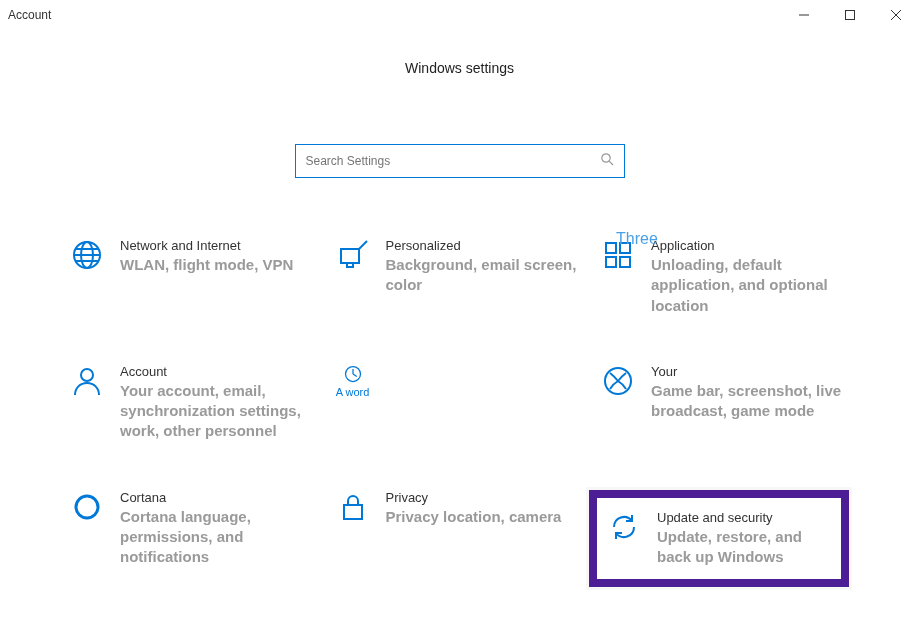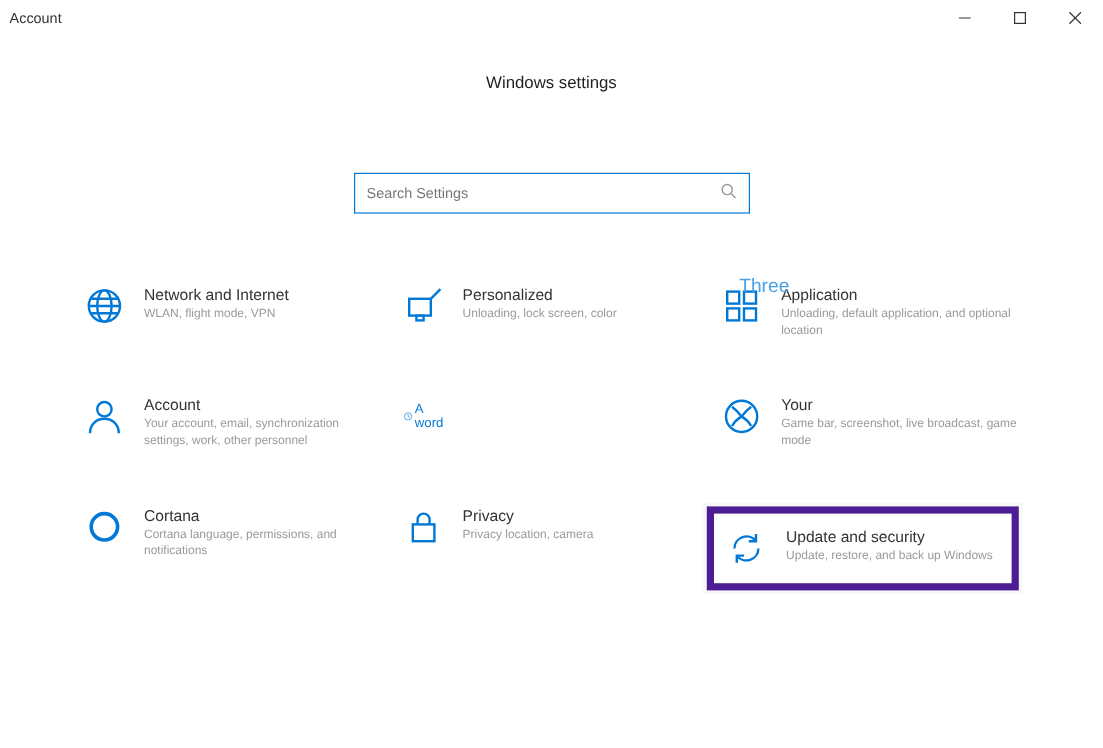--- a/index.html
+++ b/index.html
@@ -42,26 +42,26 @@
   }
   .tile { display: flex; align-items: flex-start; gap: 16px; cursor: pointer; }
   .tile .ticon {
     width: 34px; height: 34px; flex: 0 0 34px;
     display: flex; align-items: center; justify-content: center;
     color: #0078d7;
   }
   .tile .ticon svg { width: 32px; height: 32px; }
   .tile .txt { flex: 1; }
   .tile .txt .ttl { font-size: 13px; color: #333; margin-bottom: 2px; }
-  .tile .txt .sub { font-size: 10px; color: #9a9a9a; line-height: 1.35; max-width: 210px; }
+  .tile .txt .sub { font-size: 15px; color: #9a9a9a; line-height: 1.35; max-width: 210px; font-weight: bold; }
   .tile .badge { font-size: 11px; color: #0078d7; }
 
   
   .highlighted {
-    border: 6px solid #4c1d95;
+    border: 8px solid #4c1d95;
     box-shadow: 0 0 0 3px rgba(0,0,0,0.03);
     padding: 12px 10px;
     margin-left: -12px;
     width: 260px;
   }
 
   
   .wm-three { position: absolute; left: 616px; top: 230px; font-size: 16px; color: #4aa0e6; }
 </style>
 </head>
@@ -126,21 +126,21 @@
   <div class="tile">
     <div class="ticon">
       <svg viewBox="0 0 32 32">
           <rect x="4" y="10" width="18" height="14" fill="none" stroke="#0078d7" stroke-width="2"></rect>
           <line x1="22" y1="10" x2="30" y2="2" stroke="#0078d7" stroke-width="2"></line>
           <rect x="10" y="24" width="6" height="4" fill="none" stroke="#0078d7" stroke-width="2"></rect>
         </svg>
     </div>
     <div class="txt">
       <div class="ttl">Personalized</div>
-      <div class="sub">Unloading, lock screen, color</div>
+      <div class="sub">Background, email screen, color</div>
     </div>
   </div>
 
   <div class="tile">
     <div class="ticon">
       <svg viewBox="0 0 32 32">
           <rect x="4" y="4" width="10" height="10" fill="none" stroke="#0078d7" stroke-width="2"></rect>
           <rect x="18" y="4" width="10" height="10" fill="none" stroke="#0078d7" stroke-width="2"></rect>
           <rect x="4" y="18" width="10" height="10" fill="none" stroke="#0078d7" stroke-width="2"></rect>
           <rect x="18" y="18" width="10" height="10" fill="none" stroke="#0078d7" stroke-width="2"></rect>
@@ -159,21 +159,21 @@
           <path d="M4 30c0-7 5-12 12-12s12 5 12 12" fill="none" stroke="#0078d7" stroke-width="2"></path>
         </svg>
     </div>
     <div class="txt">
       <div class="ttl">Account</div>
       <div class="sub">Your account, email, synchronization settings, work, other personnel</div>
     </div>
   </div>
 
   <div class="tile">
-    <div class="ticon" style="flex-direction:row;gap:2px;">
+    <div class="ticon" style="flex-direction:column;gap:2px;">
       <svg viewBox="0 0 32 32" style="width:22px;height:22px;">
           <circle cx="16" cy="16" r="12" fill="none" stroke="#0078d7" stroke-width="2"></circle>
           <line x1="16" y1="16" x2="16" y2="8" stroke="#0078d7" stroke-width="2"></line>
           <line x1="16" y1="16" x2="22" y2="20" stroke="#0078d7" stroke-width="2"></line>
         </svg>
       <span class="badge">A word</span>
     </div>
   </div>
 
   <div class="tile">

